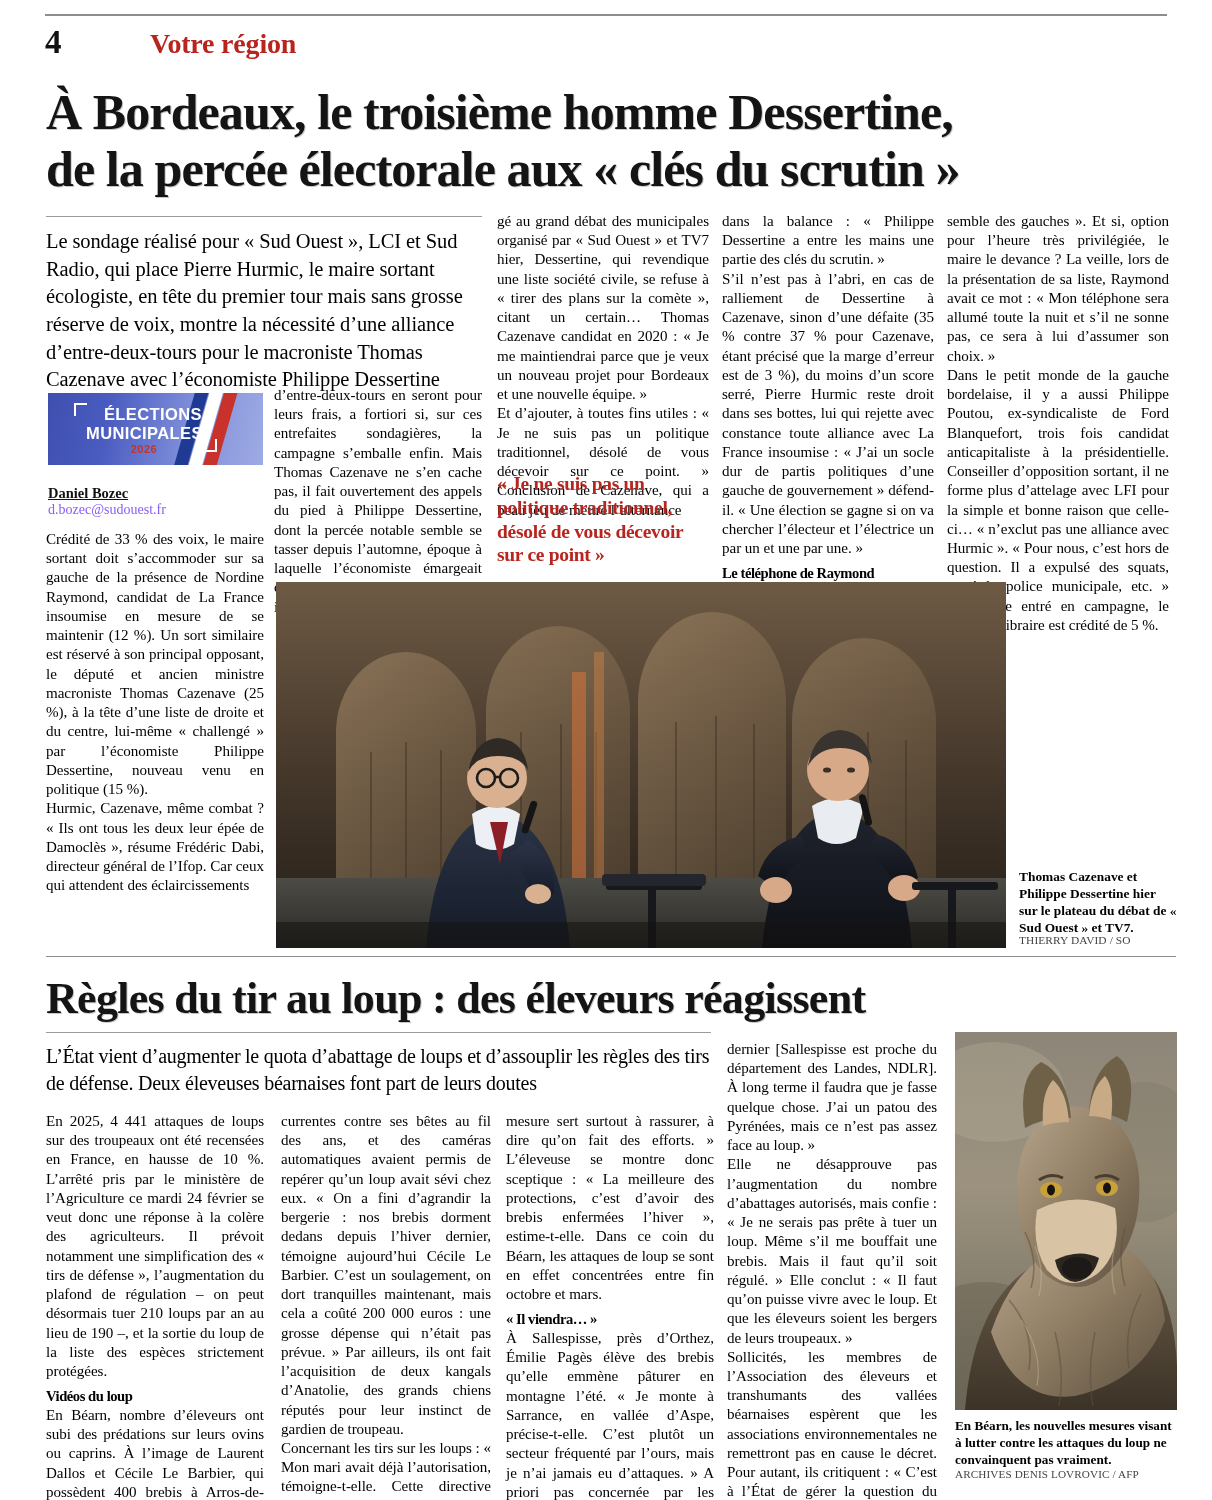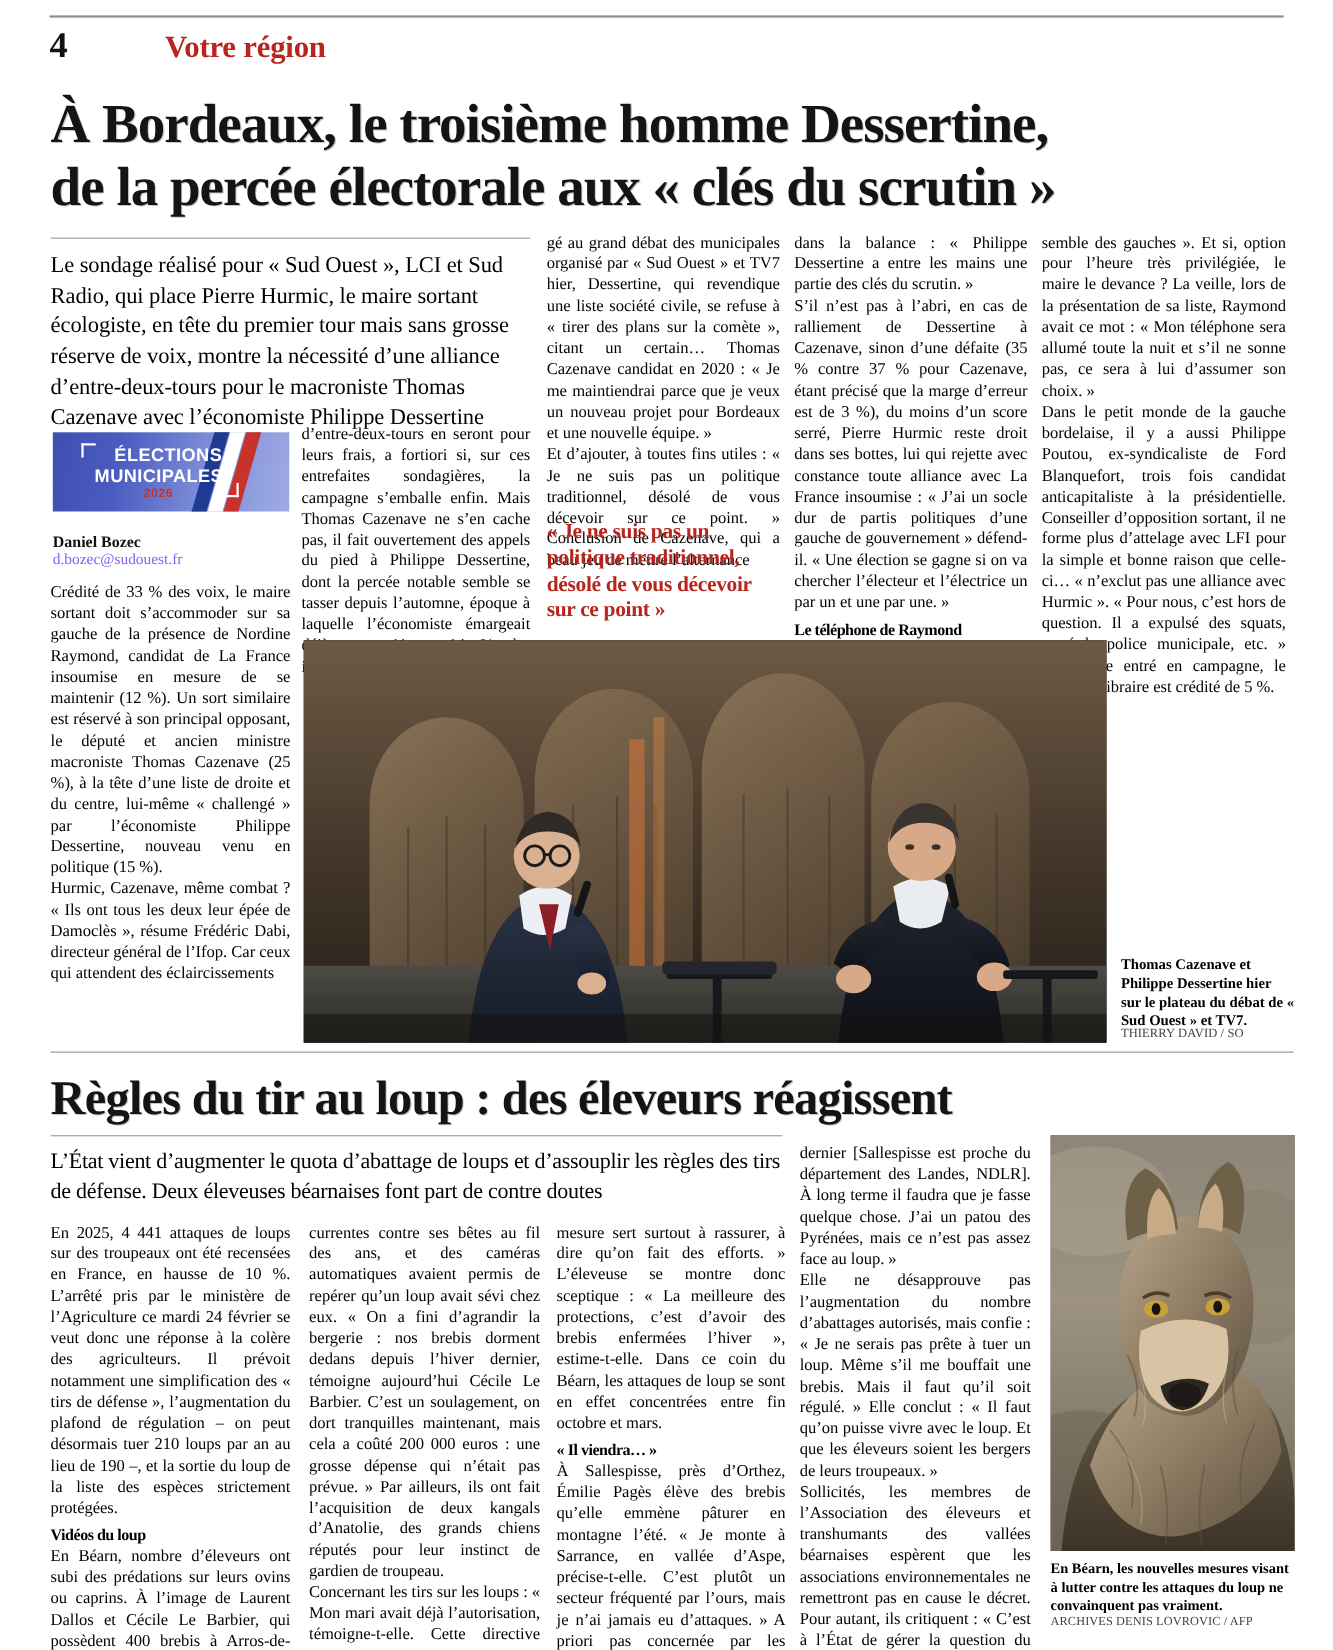--- a/index.html
+++ b/index.html
@@ -133,20 +133,21 @@
   .logo-box .sw-w { left: 50px;  background: #ffffff; }
   .logo-box .sw-r { left: 64px;  background: #c8322b; }
 
   .byline-name {
     position: absolute;
     left: 48px; top: 485px;
     font-family: "Liberation Serif", serif;
     font-weight: bold;
     font-size: 14.5px;
     color: #111;
+    text-decoration: underline;
   }
   .byline-mail {
     position: absolute;
     left: 48px; top: 502px;
     font-family: "Liberation Serif", serif;
     font-weight: normal;
     font-size: 14px;
     color: #8b5cf6;
   }
 
@@ -432,21 +433,21 @@
 
   <div class="cap1">Thomas Cazenave et Philippe Dessertine hier sur le plateau du débat de « Sud Ouest » et TV7.</div>
   <div class="credit1">THIERRY DAVID / SO</div>
 
   <div class="rule-thin" style="left:46px; top:956px; width:1130px; border-top:1px solid #8d8d8d;"></div>
 
   <div class="art2-headline">Règles du tir au loup : des éleveurs réagissent</div>
 
   <div class="rule-thin" style="left:46px; top:1032px; width:665px;"></div>
 
-  <div class="chapo2">L’État vient d’augmenter le quota d’abattage de loups et d’assouplir les règles des tirs de défense. Deux éleveuses béarnaises font part de contre doutes</div>
+  <div class="chapo2">L’État vient d’augmenter le quota d’abattage de loups et d’assouplir les règles des tirs de défense. Deux éleveuses béarnaises font part de leurs doutes</div>
 
   <div class="col" style="left:46px; top:1112px; width:218px;">
     <p>En 2025, 4 441 attaques de loups sur des troupeaux ont été recensées en France, en hausse de 10 %. L’arrêté pris par le ministère de l’Agriculture ce mardi 24 février se veut donc une réponse à la colère des agriculteurs. Il prévoit notamment une simplification des « tirs de défense », l’augmentation du plafond de régulation – on peut désormais tuer 210 loups par an au lieu de 190 –, et la sortie du loup de la liste des espèces strictement protégées.</p>
     <span class="subhead">Vidéos du loup</span>
     <p>En Béarn, nombre d’éleveurs ont subi des prédations sur leurs ovins ou caprins. À l’image de Laurent Dallos et Cécile Le Barbier, qui possèdent 400 brebis à Arros-de-Nay, près de Pau, dans un secteur sensible. Le couple a en effet subi des attaques ré-</p>
   </div>
 
   <div class="col" style="left:281px; top:1112px; width:210px;">
     <p>currentes contre ses bêtes au fil des ans, et des caméras automatiques avaient permis de repérer qu’un loup avait sévi chez eux. « On a fini d’agrandir la bergerie : nos brebis dorment dedans depuis l’hiver dernier, témoigne aujourd’hui Cécile Le Barbier. C’est un soulagement, on dort tranquilles maintenant, mais cela a coûté 200 000 euros : une grosse dépense qui n’était pas prévue. » Par ailleurs, ils ont fait l’acquisition de deux kangals d’Anatolie, des grands chiens réputés pour leur instinct de gardien de troupeau.</p>
     <p>Concernant les tirs sur les loups : « Mon mari avait déjà l’autorisation, témoigne-t-elle. Cette directive permettra que “n’importe qui” puisse tuer le loup, mais il faut qu’il soit en train d’attaquer – on a peu de chances de tomber dessus ! Cette</p>

